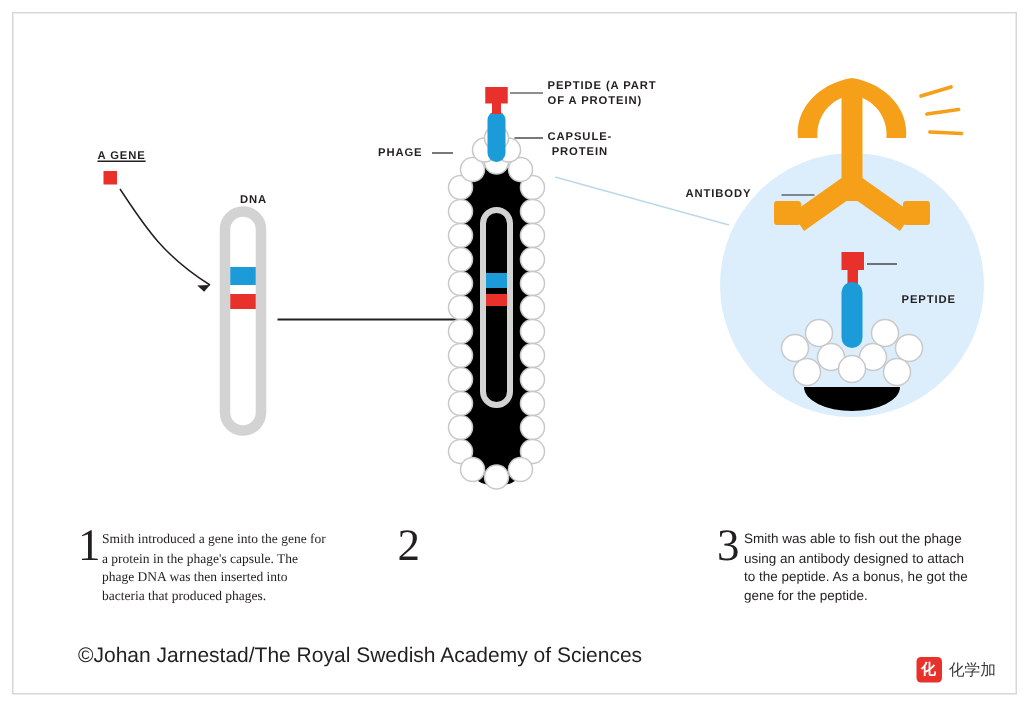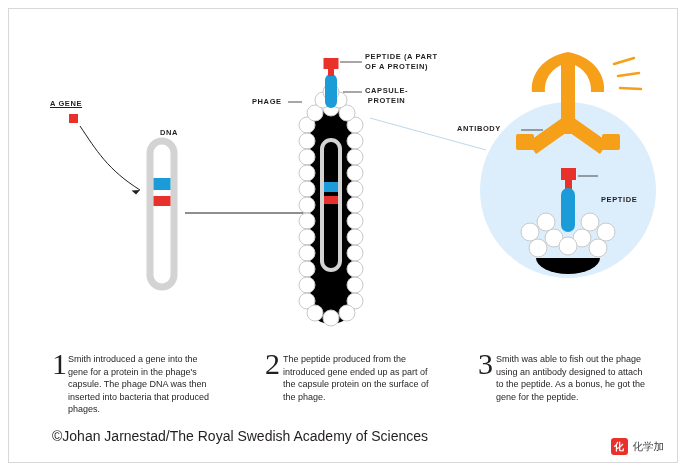--- a/index.html
+++ b/index.html
@@ -200,35 +200,34 @@
       </g>
       <path d="M536 258 a 32 16 0 0 0 64 0 z" fill="#000000"></path>
 
       <line x1="543" y1="130" x2="521" y2="130" stroke="#231f20" stroke-width="0.8"></line>
       <line x1="578" y1="176" x2="598" y2="176" stroke="#231f20" stroke-width="0.8"></line>
 
       <line x1="370" y1="118" x2="486" y2="150" stroke="#bcd8ea" stroke-width="1"></line>
     </g>
   </svg>
 
-  <div class="lbl" style="left:50px; top:99px;text-decoration:underline;">A GENE</div>
+  <div class="lbl" style="left:65px; top:99px;text-decoration:underline;">A GENE</div>
   <div class="lbl" style="left:160px; top:128px;">DNA</div>
   <div class="lbl" style="left:252px; top:97px;">PHAGE</div>
   <div class="lbl" style="left:365px; top:52px;">PEPTIDE (A PART
 OF A PROTEIN)</div>
   <div class="lbl" style="left:365px; top:86px;text-align:center;">CAPSULE-
 PROTEIN</div>
   <div class="lbl" style="left:457px; top:124px;">ANTIBODY</div>
   <div class="lbl" style="left:601px; top:171px;margin-top:24px;">PEPTIDE</div>
 
   <div class="num" style="left:52px; top:349px;">1</div>
-  <div class="cap" style="left:68px; top:353px;">Smith introduced a gene into the gene for a protein in the phage's capsule. The phage DNA was then inserted into bacteria that produced phages.</div>
+  <div class="cap" style="left:68px; top:353px;font-family:Liberation Serif, serif;">Smith introduced a gene into the gene for a protein in the phage's capsule. The phage DNA was then inserted into bacteria that produced phages.</div>
 
   <div class="num" style="left:265px; top:349px;">2</div>
-  <div class="cap" style="left:283px; top:353px;">The peptide produced from the introduced gene ended up as part of the capsule protein on the surface of the phage.</div>
 
   <div class="num" style="left:478px; top:349px;">3</div>
   <div class="cap" style="left:496px; top:353px;">Smith was able to fish out the phage using an antibody designed to attach to the peptide. As a bonus, he got the gene for the peptide.</div>
 
   <div class="credit">©Johan Jarnestad/The Royal Swedish Academy of Sciences</div>
 
   <div class="wm">
     <div class="wm-logo">化</div>
     <div class="wm-text">化学加</div>
   </div>

